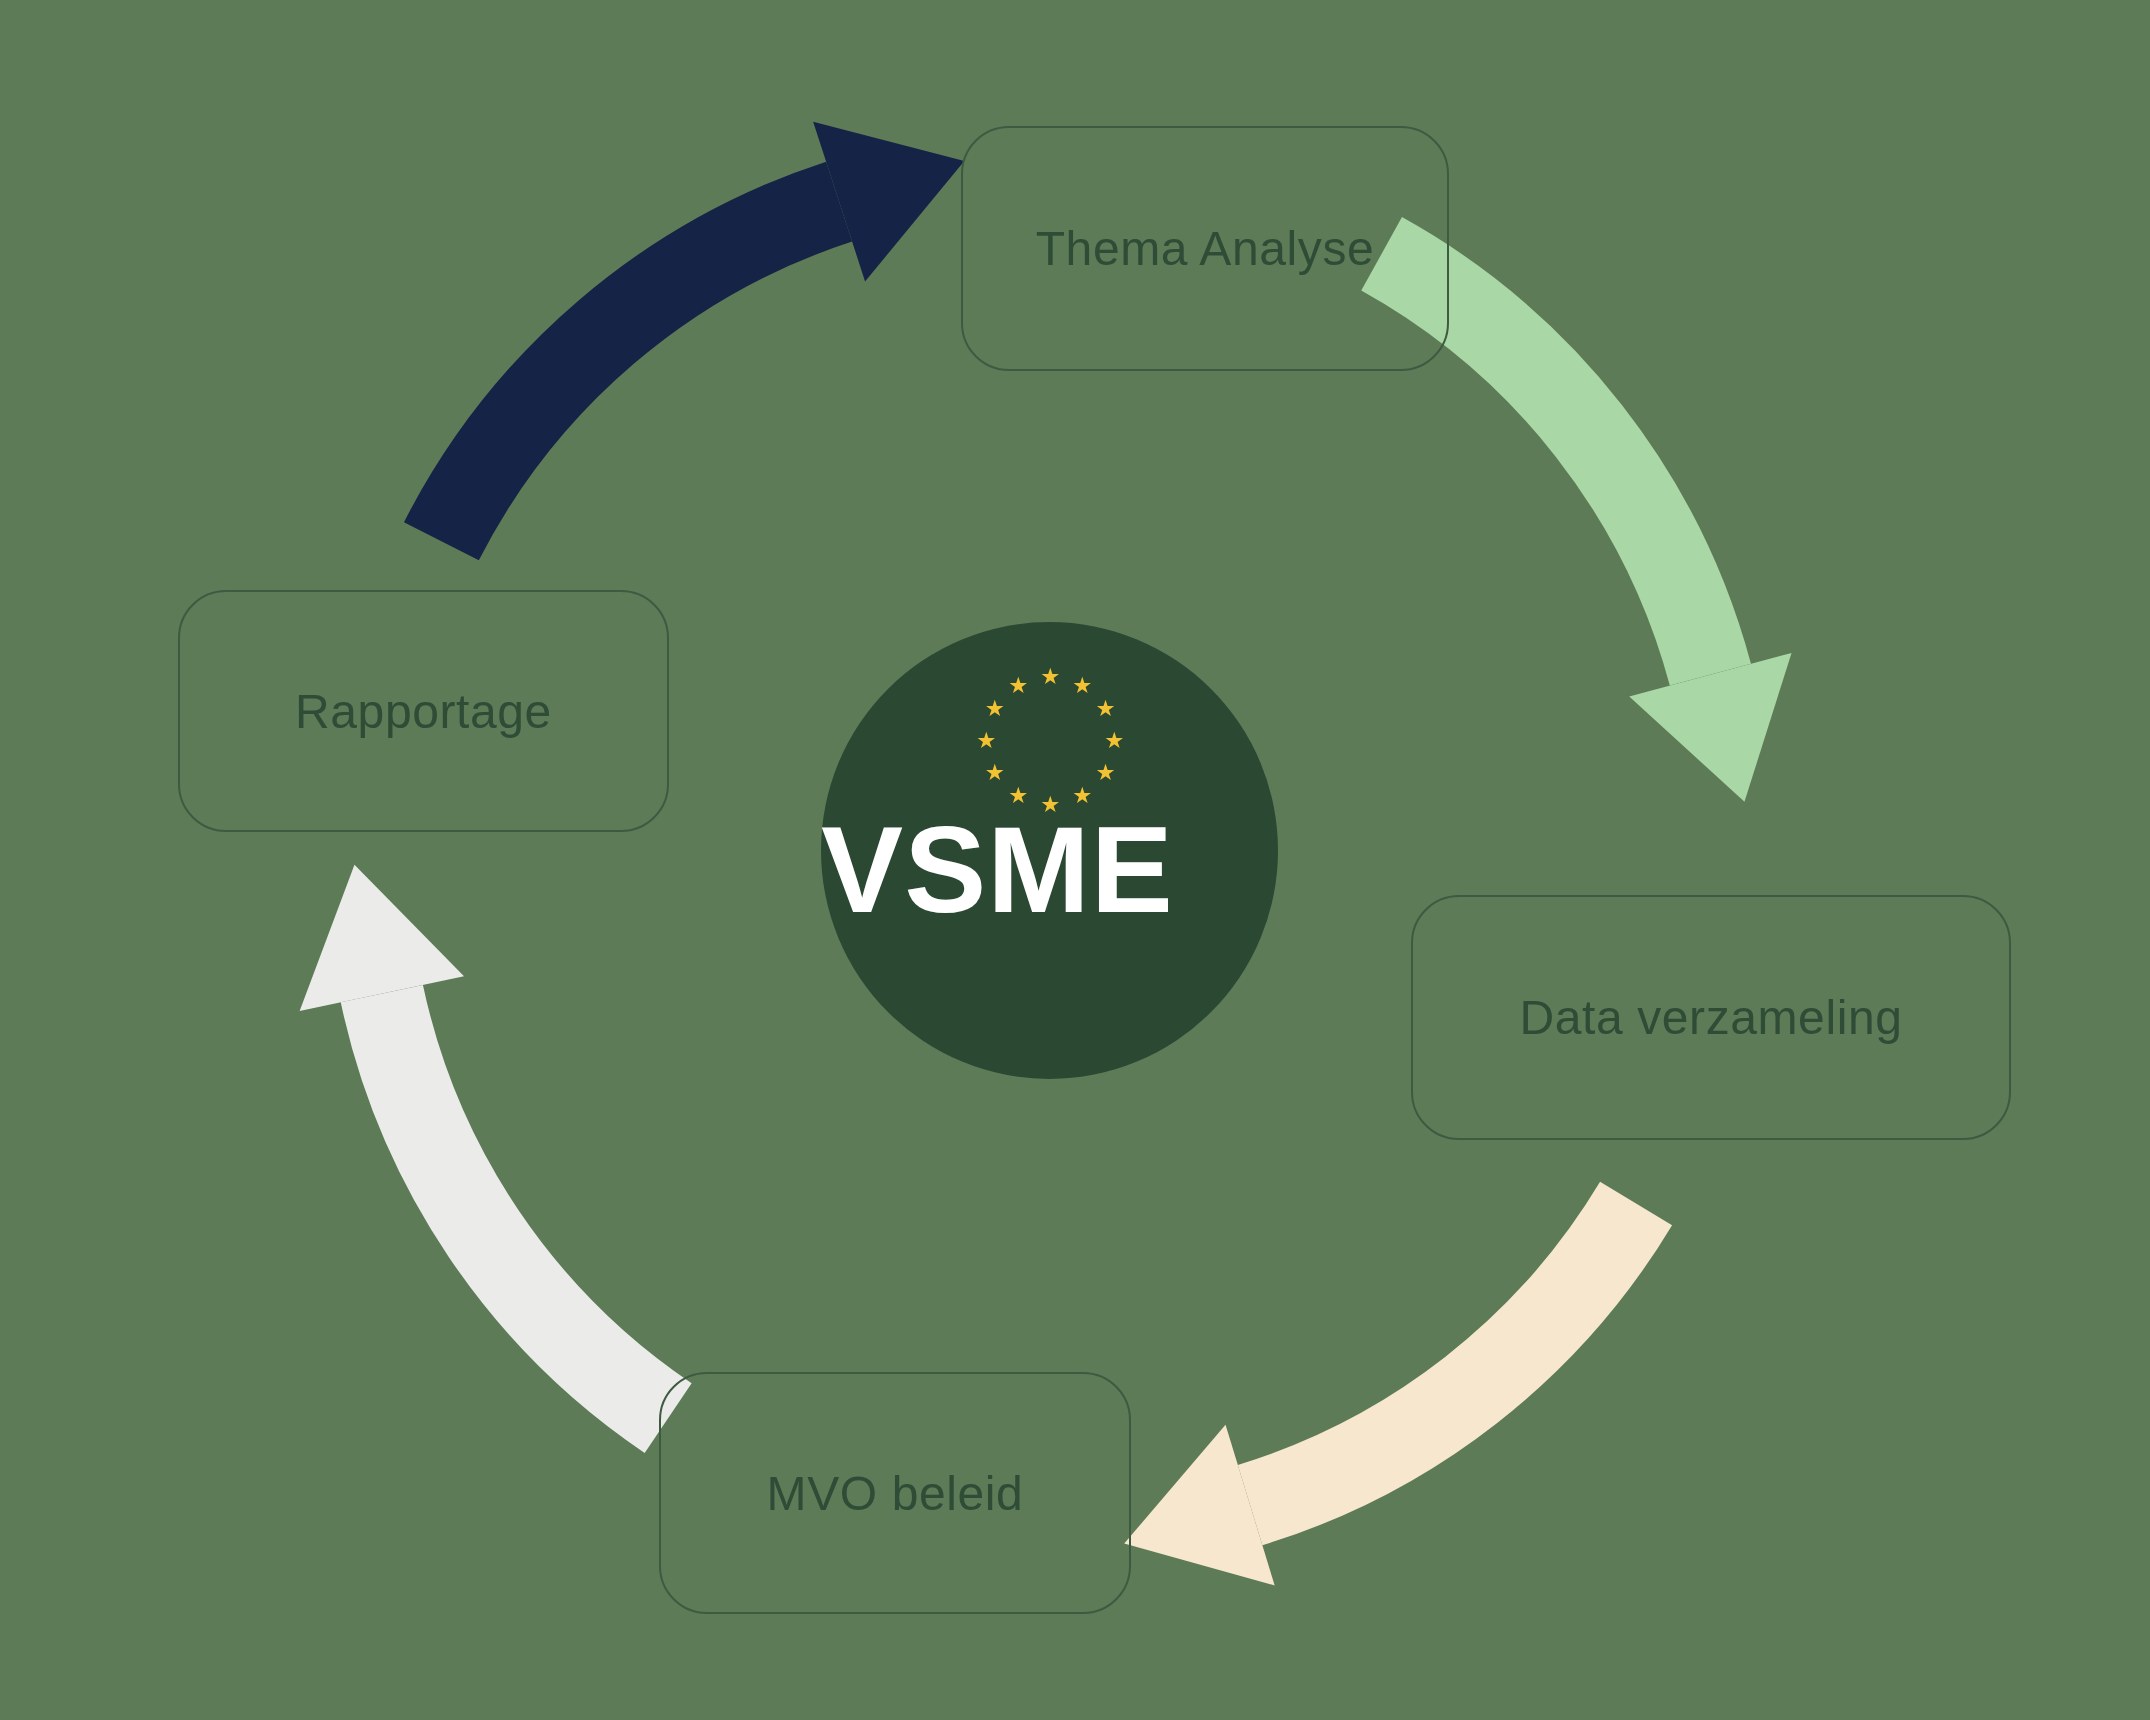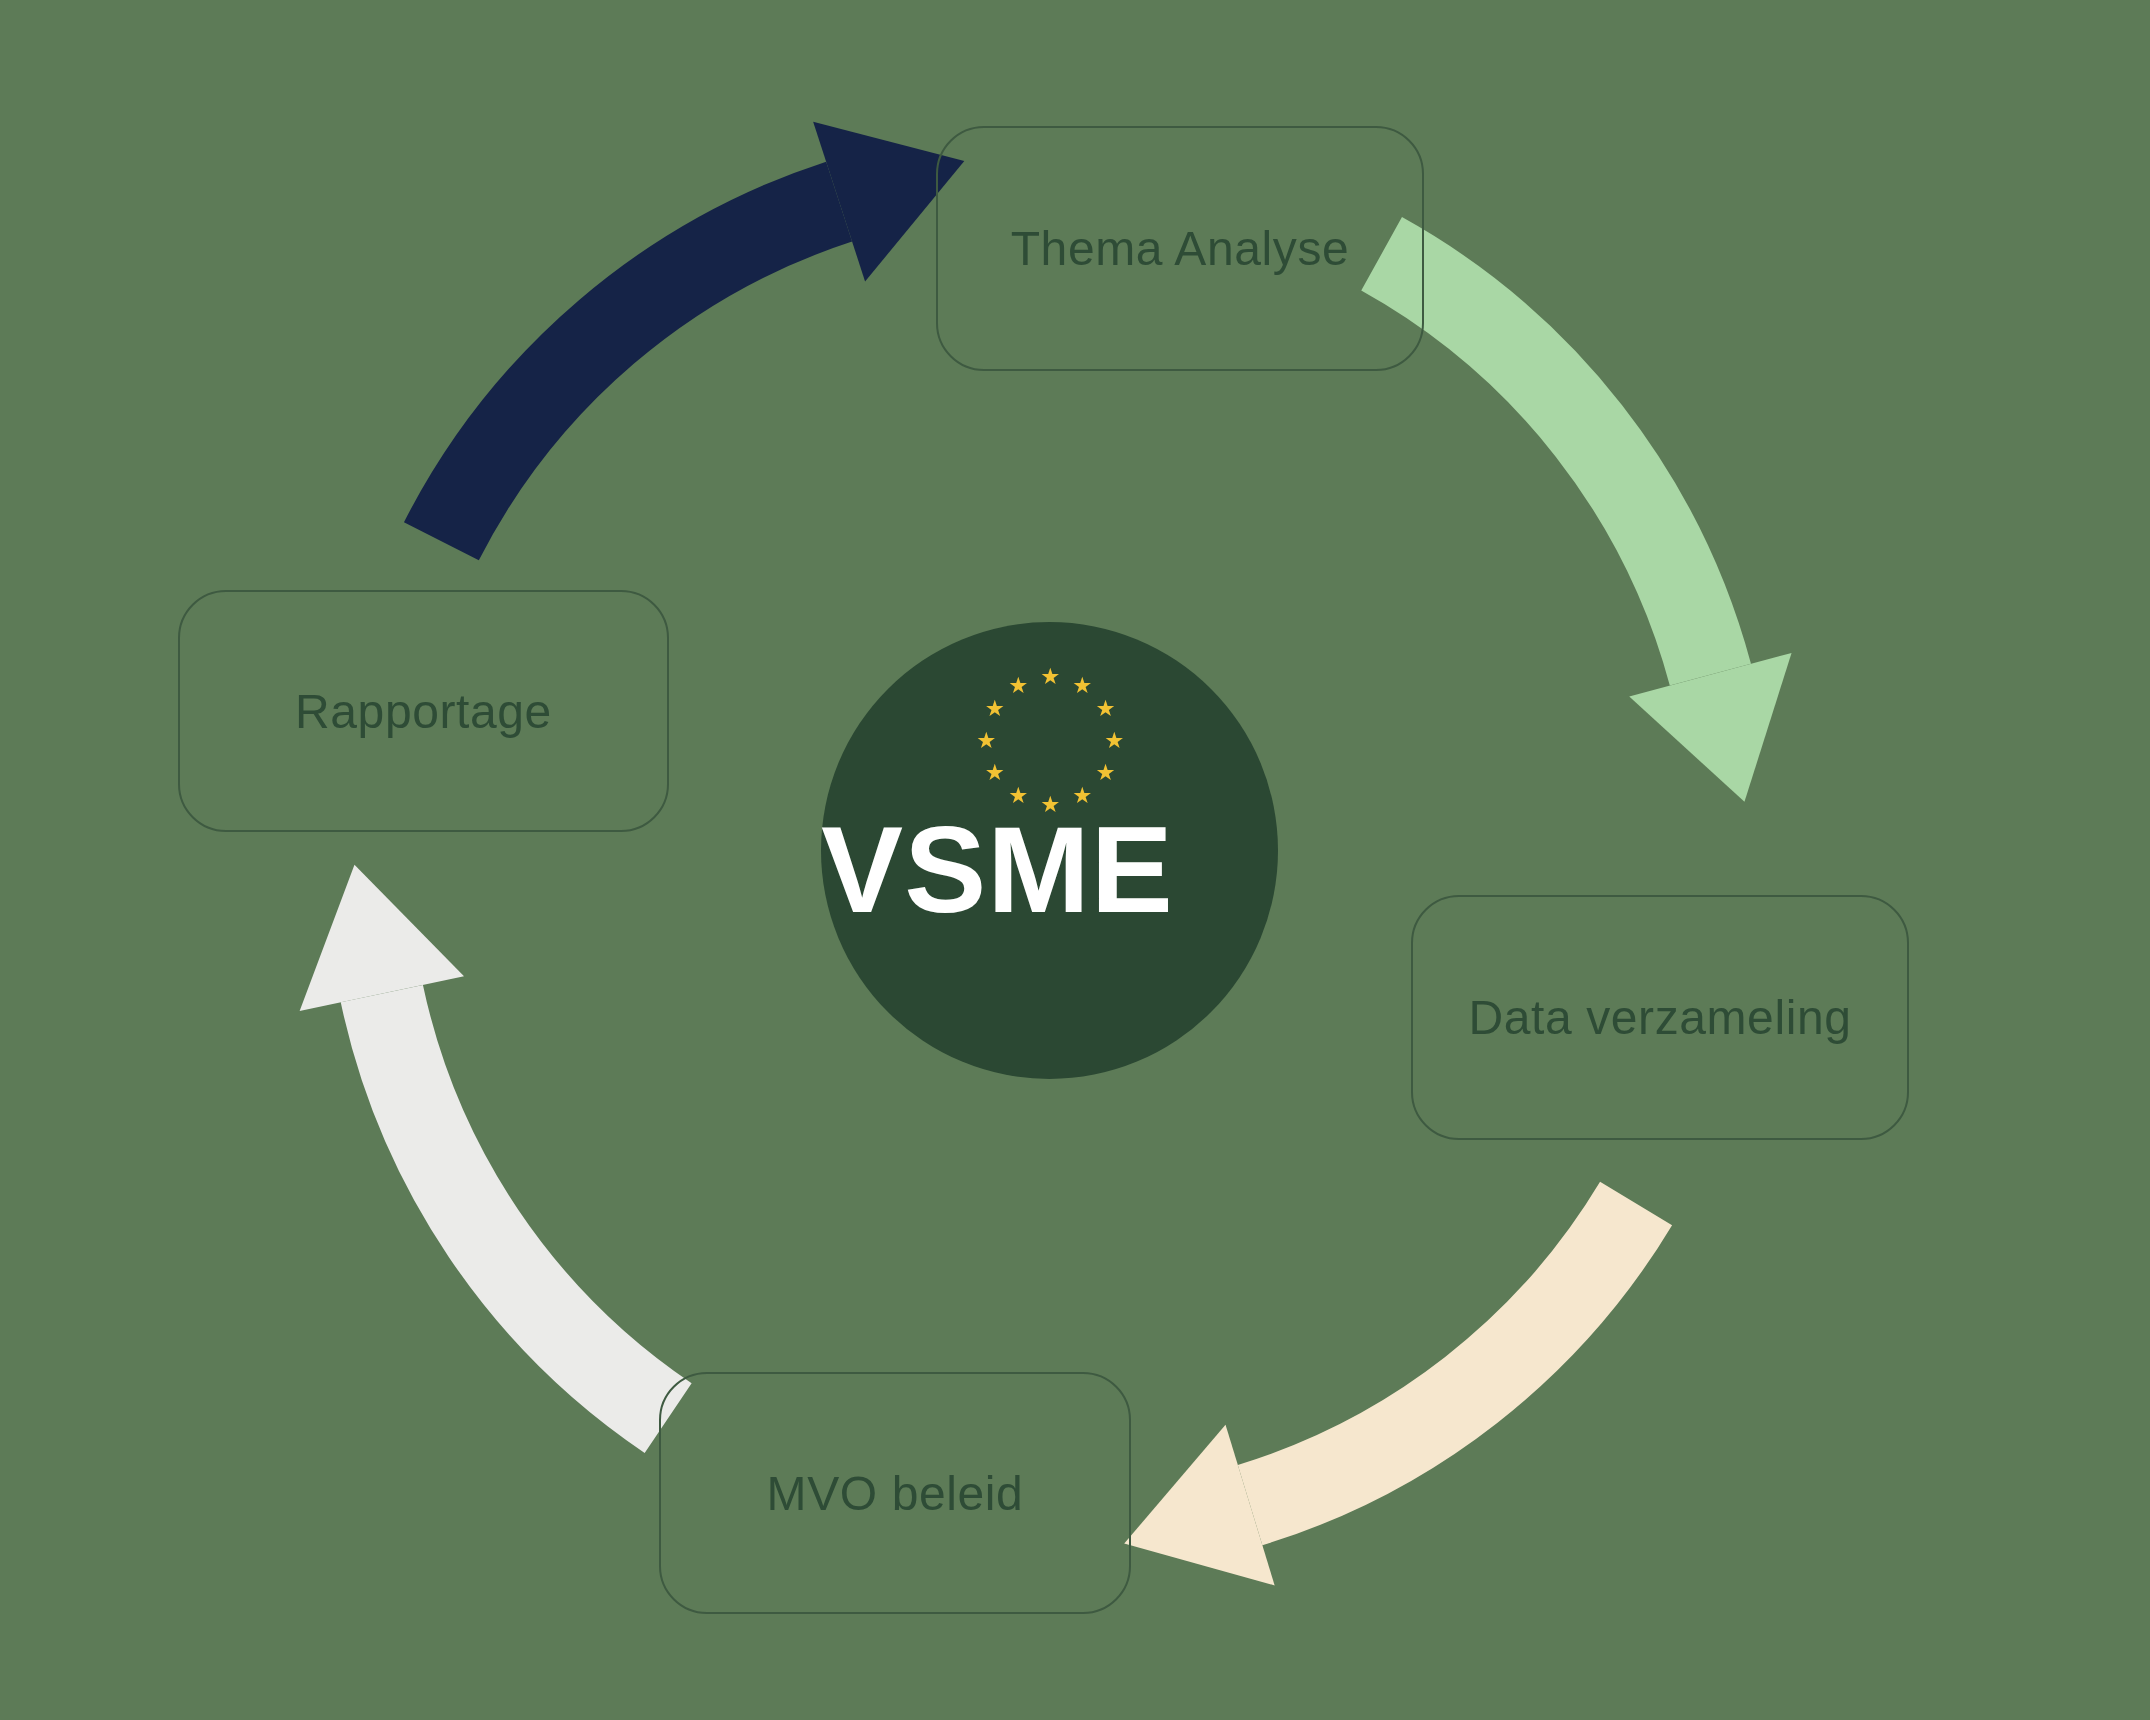--- a/index.html
+++ b/index.html
@@ -22,23 +22,23 @@
   .stage-box{
     position:absolute;
     border:2.8px solid var(--box-border);
     border-radius:48px;
     display:flex;align-items:center;justify-content:center;
     color:var(--box-text);
     font-size:48px;
     letter-spacing:0.6px;
     font-weight:500;
   }
-  .stage-box.thema   {left:936px;top:126px; width:488px;height:245px;}
+  .stage-box.thema   {left:961px;top:126px; width:488px;height:245px;}
   .stage-box.rapport {left:178px; top:582px;width:491px;height:242px;margin-top:8px;}
-  .stage-box.datav   {left:1411px;top:895px;width:498px;height:245px;}
+  .stage-box.datav   {left:1411px;top:895px;width:600px;height:245px;}
   .stage-box.mvo     {left:659px;top:1372px;width:472px;height:242px;}
   .center-circle{
     position:absolute;
     left:821px;top:622px;width:457px;height:457px;
     border-radius:50%;
     background:var(--circle-bg);
   }
   .eu-stars{
     position:absolute;left:229px;top:118px;width:0;height:0;
   }

